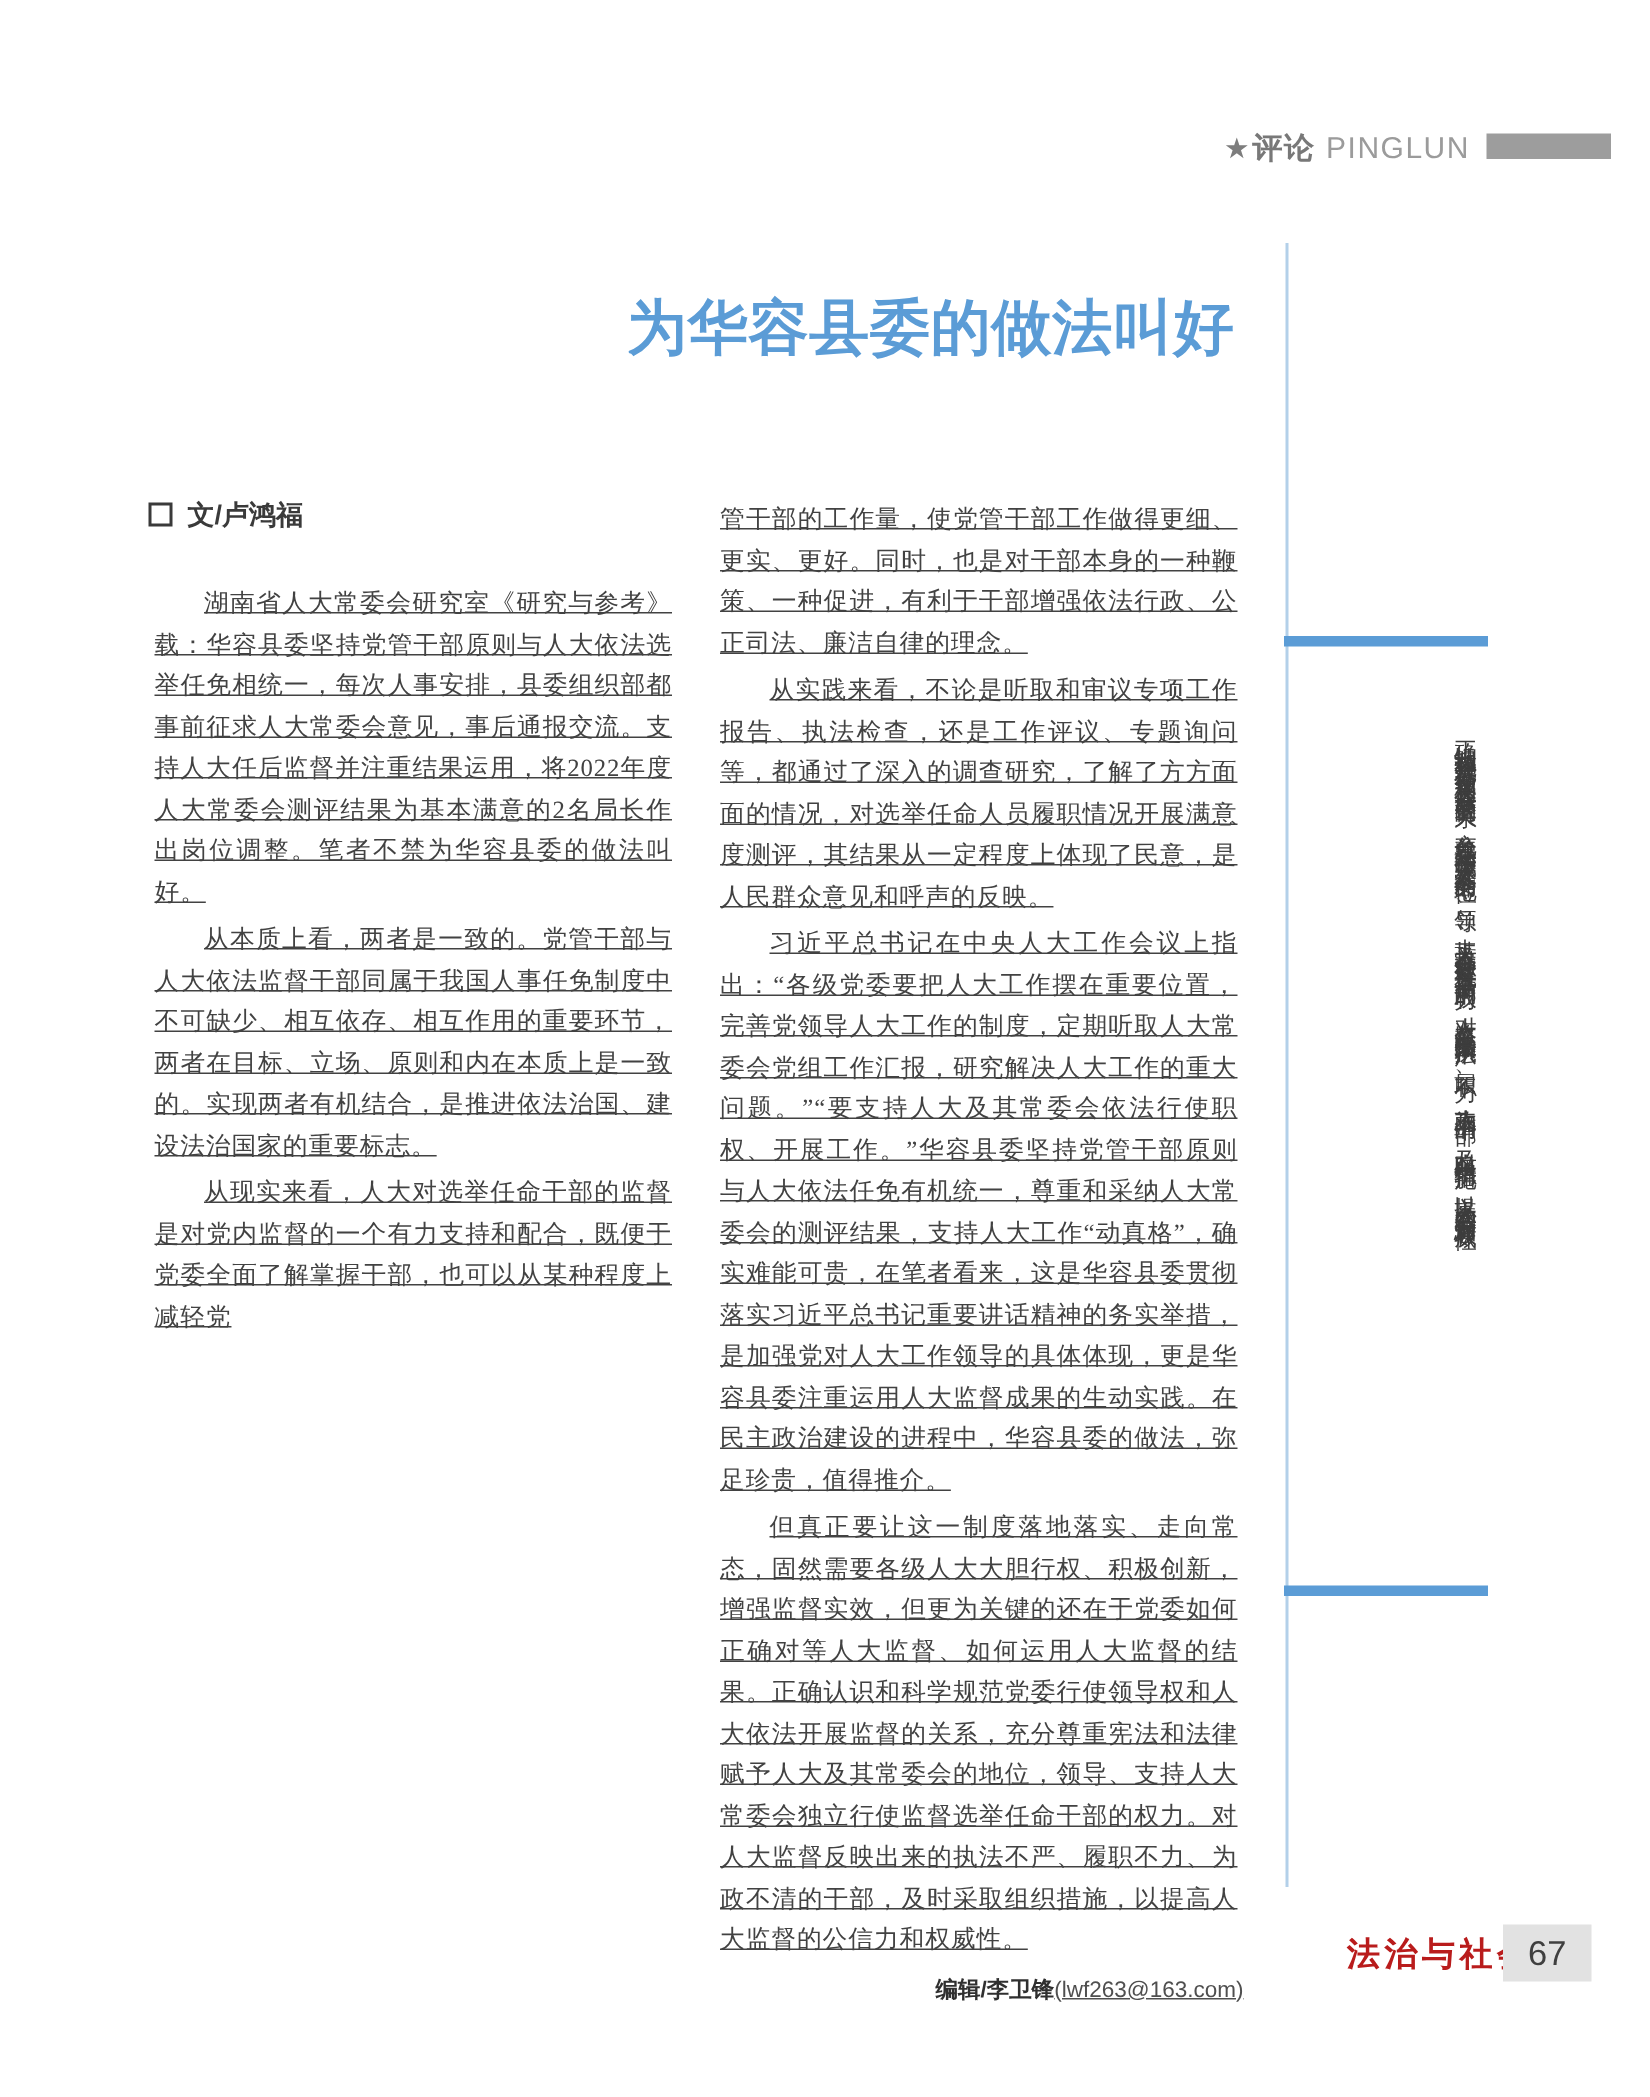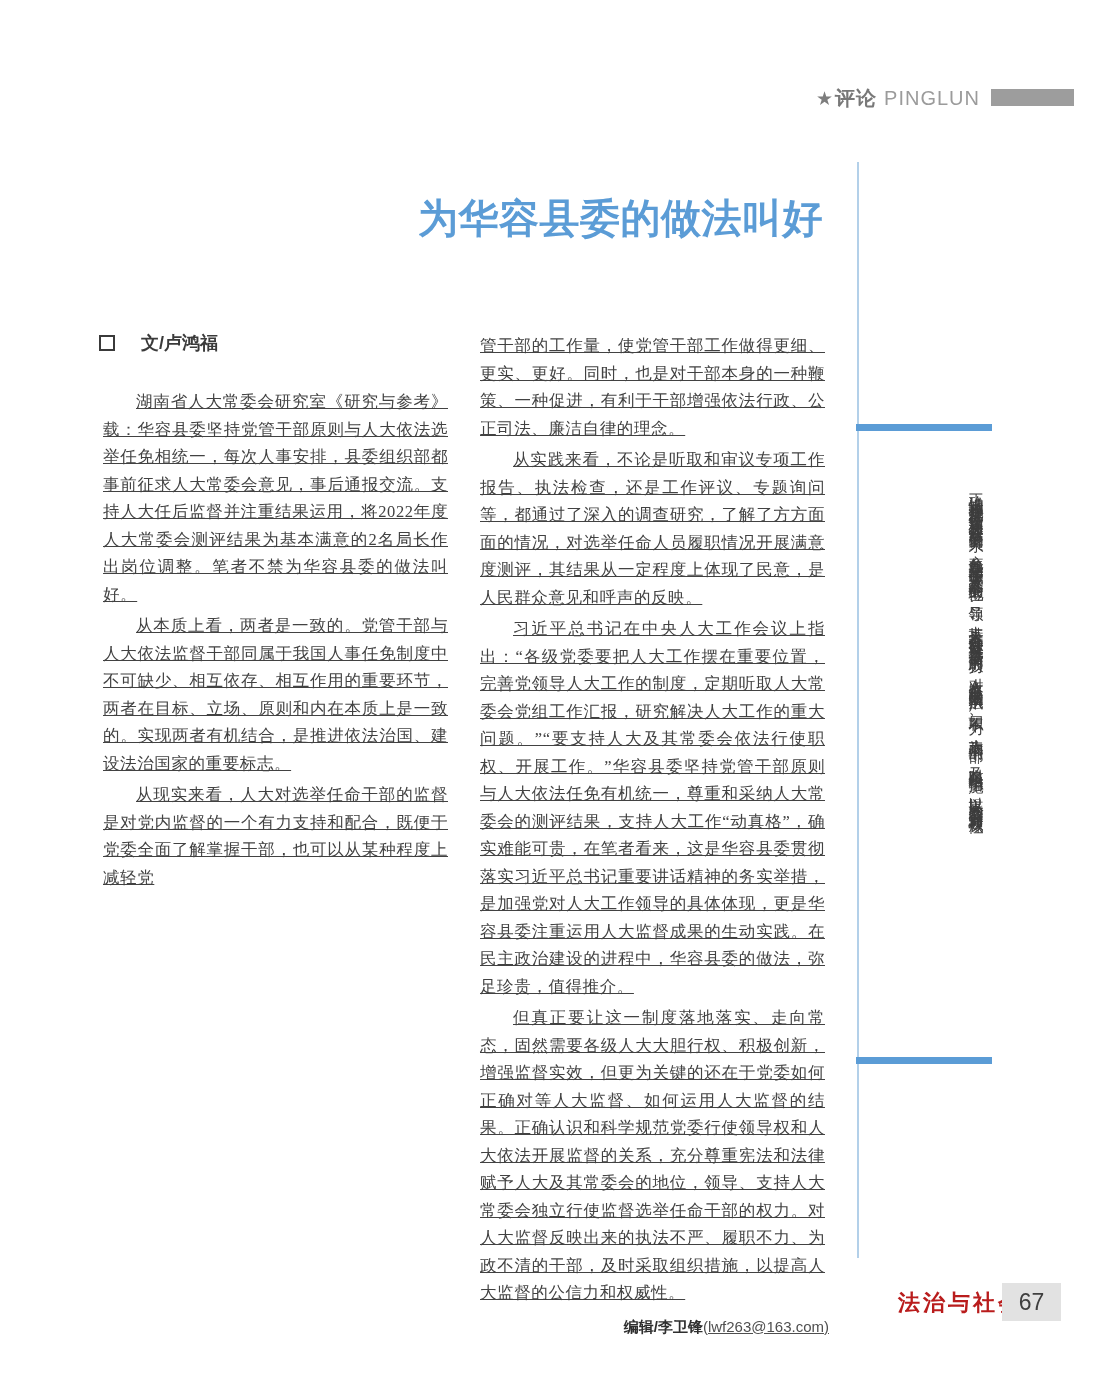--- a/index.html
+++ b/index.html
@@ -16,21 +16,21 @@
   .header .sec-cn { font-weight:bold; color:#787878; letter-spacing:1px; }
   .header .sec-py { color:#9b9b9b; letter-spacing:1px; margin-left:7px; }
   .header-bar { position:absolute; top:89px; left:991px; width:83px; height:17px; background:#9d9d9d; }
 
   
   .title { position:absolute; top:191px; left:418px; width:420px;
     font-family:"Liberation Sans","DejaVu Sans",sans-serif;
     font-size:40px; font-weight:bold; color:#5b9cd6; letter-spacing:0.5px; white-space:nowrap; }
 
   
-  .byline { position:absolute; top:331px; left:99px; display:flex; align-items:center; gap:26px;
+  .byline { position:absolute; top:331px; left:99px; display:flex; align-items:center; gap:10px;
     font-family:"Liberation Sans","DejaVu Sans",sans-serif;
     font-size:18px; font-weight:bold; color:#3a3a3a; }
   .byline-square { width:12px; height:12px; border:2px solid #3a3a3a; display:inline-block; }
 
   
   .col { position:absolute; width:353px; font-size:16.5px; line-height:27.5px;
     letter-spacing:0.6px; text-align:justify; word-break:break-all; color:#424242; }
   .col p { margin:4px; text-indent:2em;text-decoration:underline; }
   .col p.no-indent { text-indent:0; }
   .col-left  { left:99px;  top:384px; }

